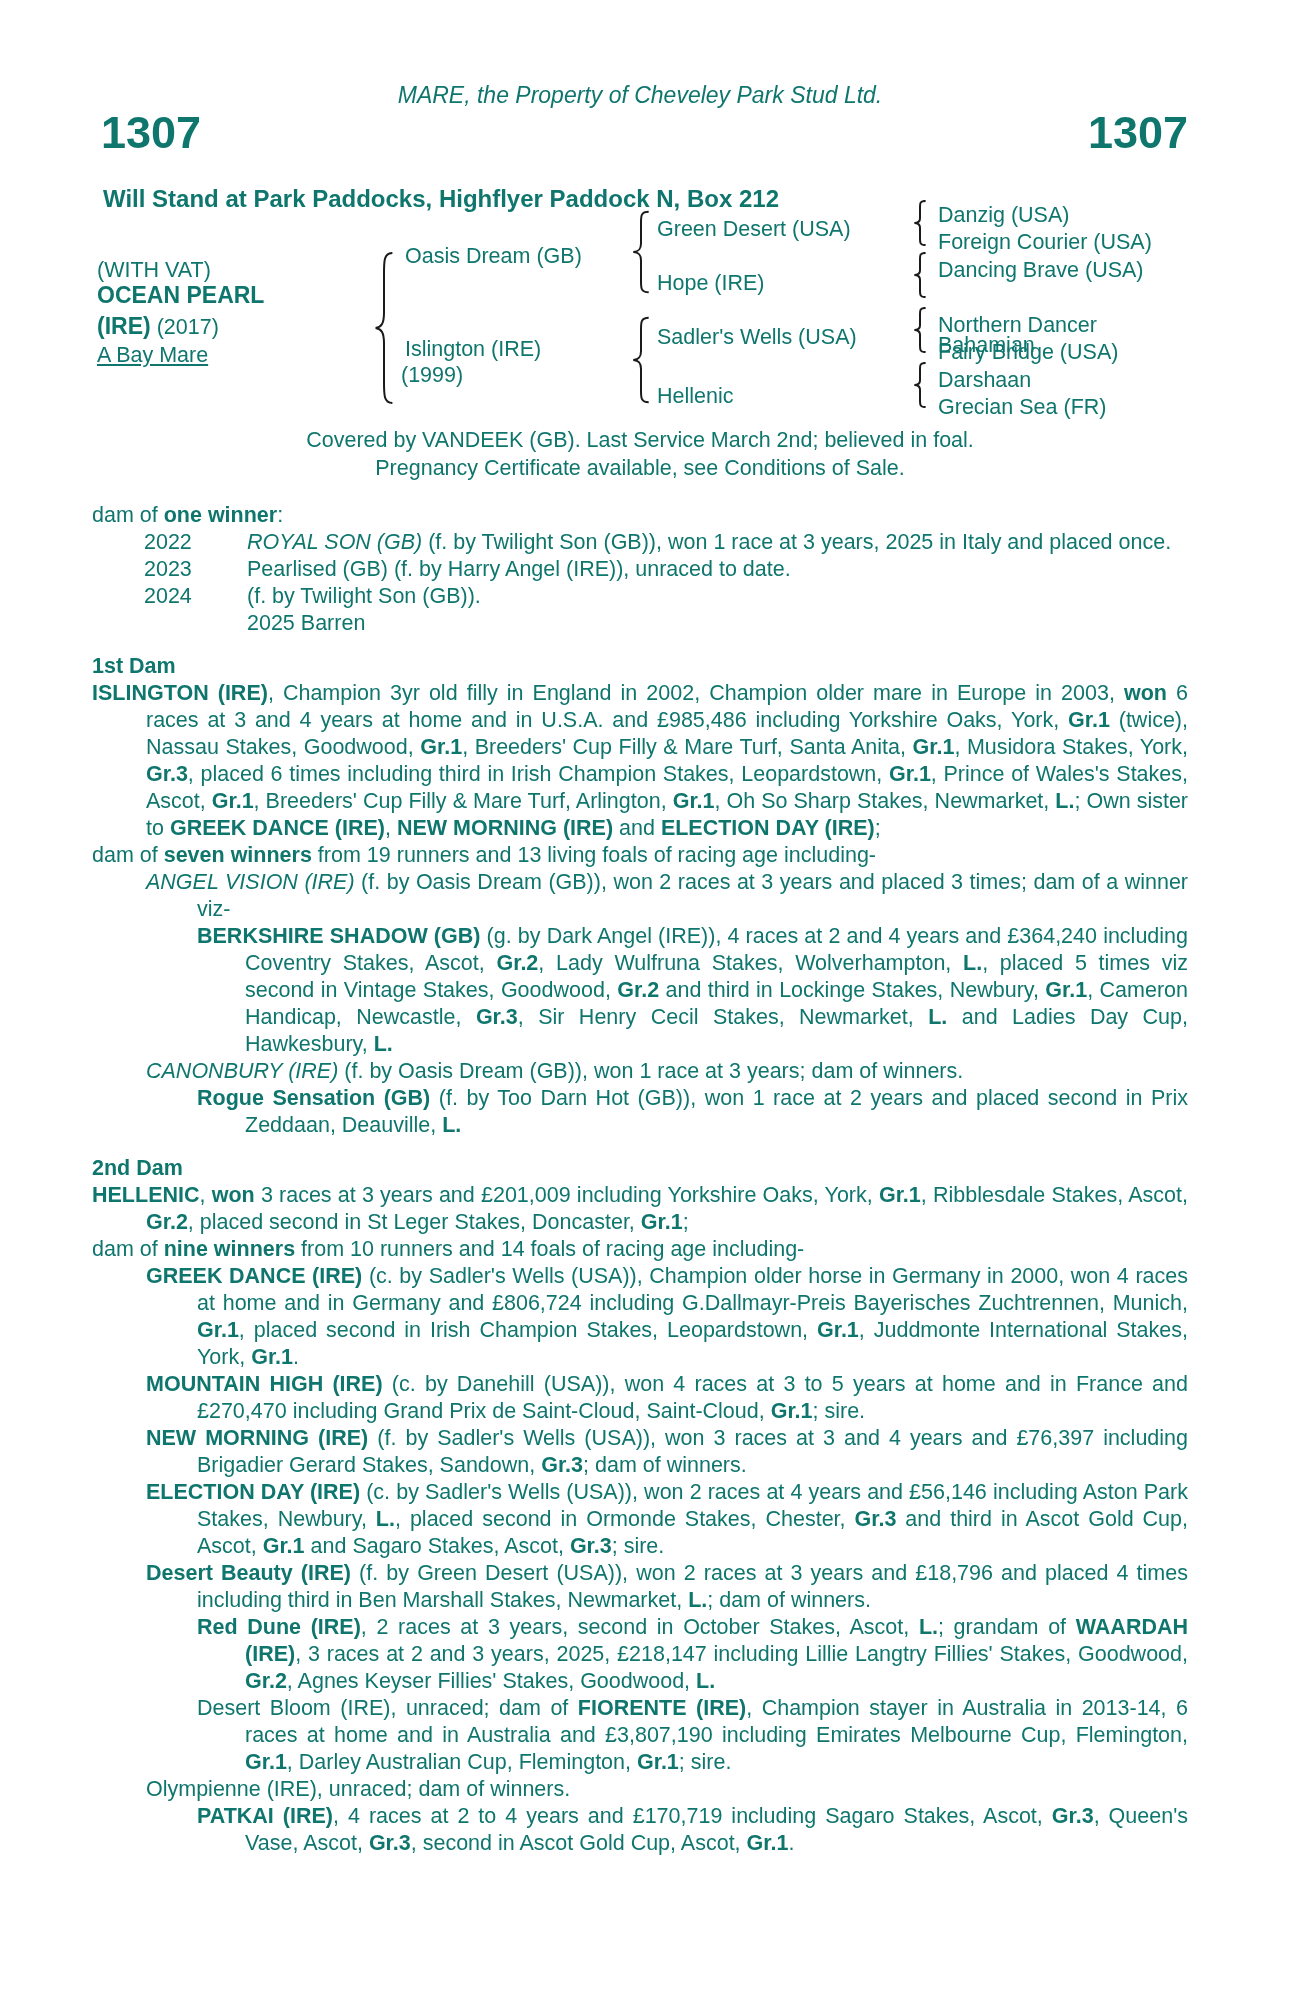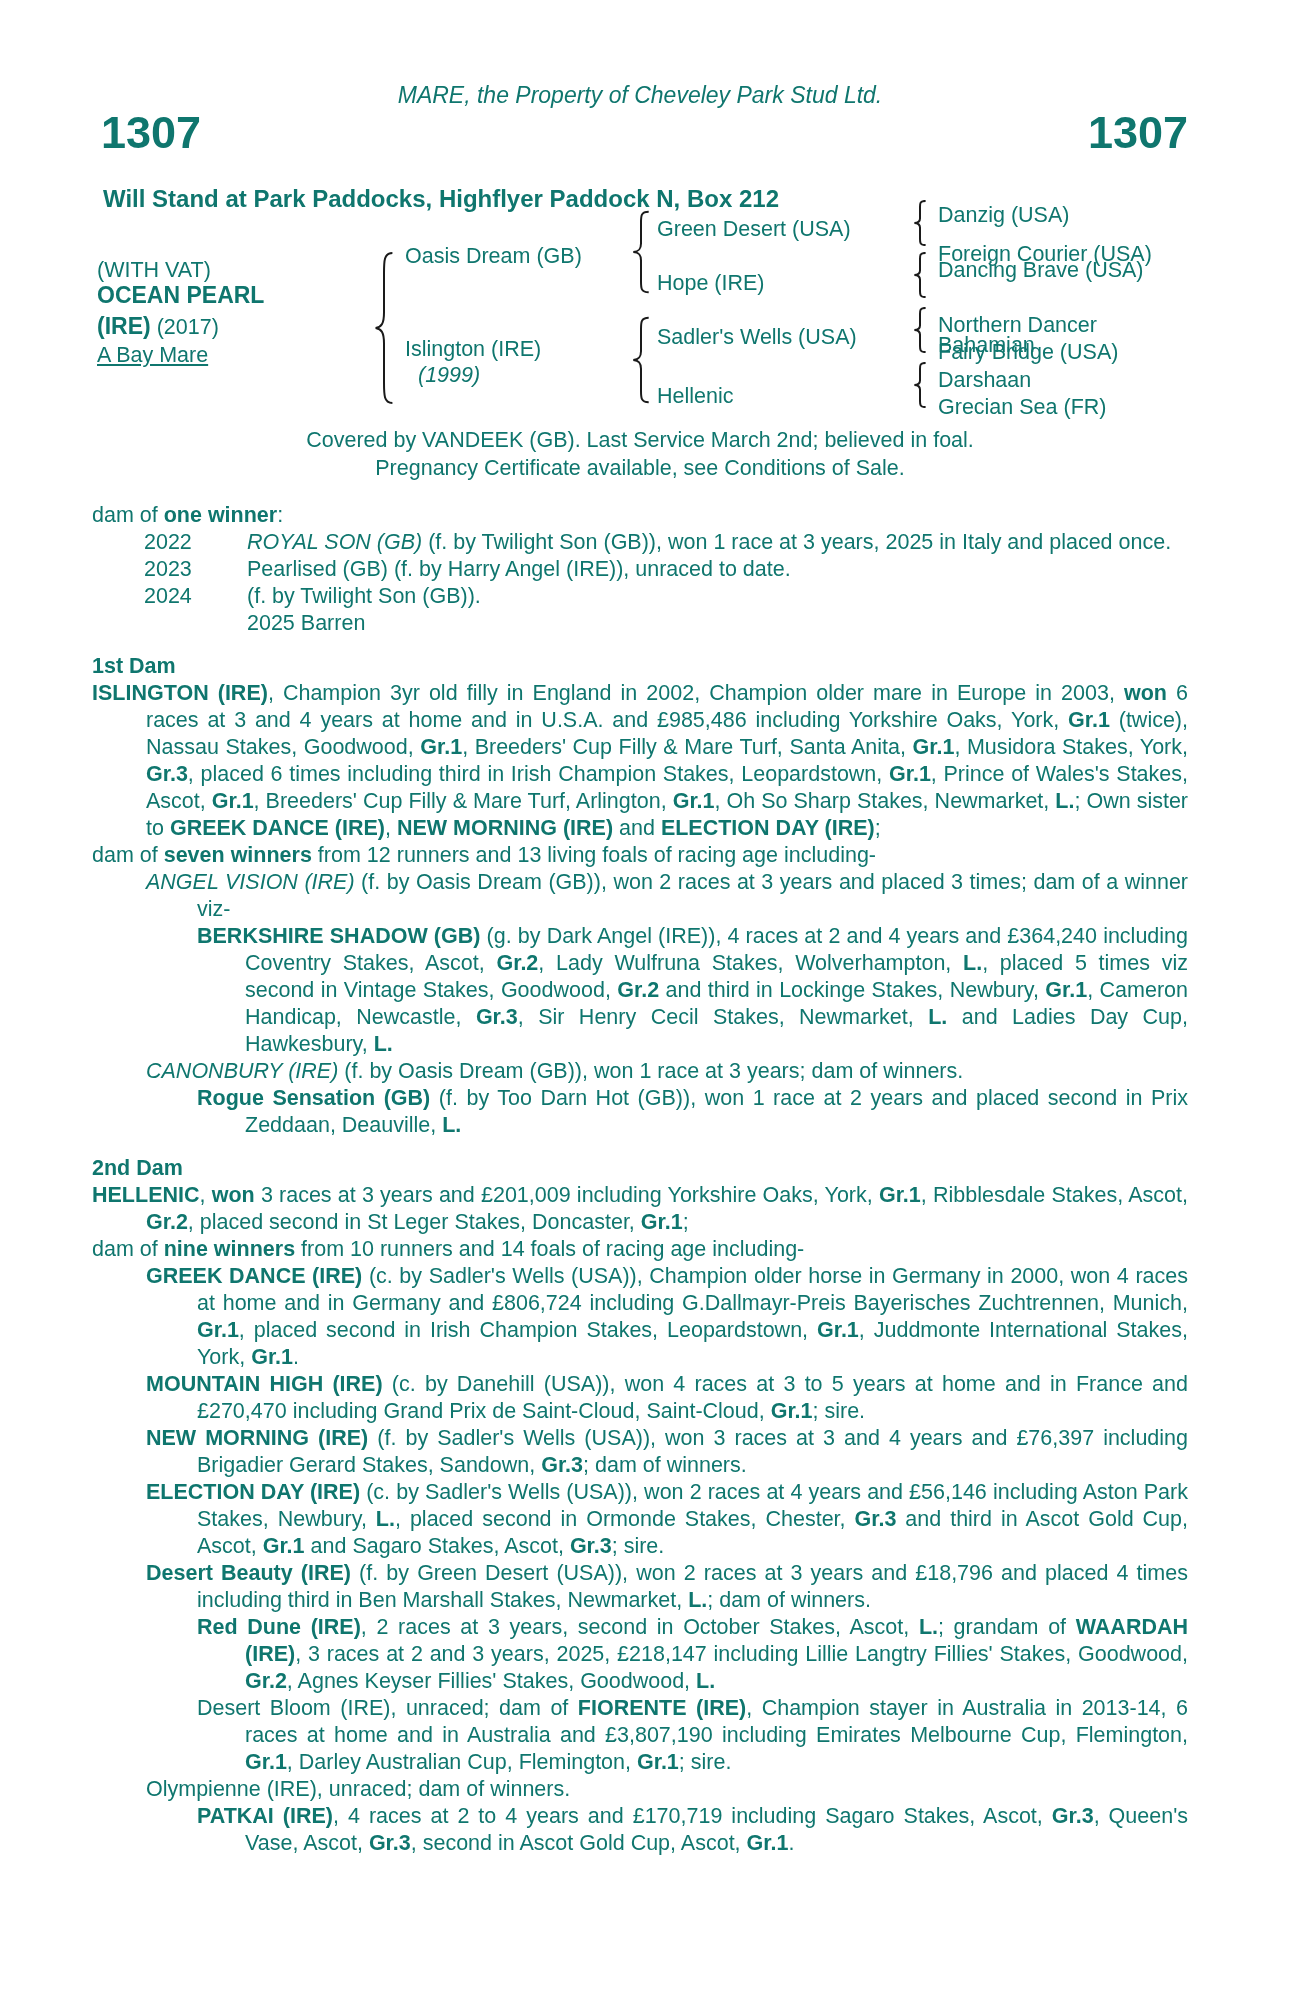--- a/index.html
+++ b/index.html
@@ -25,26 +25,26 @@
   .pedigree{position:absolute;top:190px;left:0;width:1315px;height:240px;}
   .pedigree .ped-item{position:absolute;white-space:nowrap;line-height:24px;}
   .ped-vat{left:97px;top:68px;}
   .ped-name{left:97px;top:93px;font-weight:bold;font-size:23px;}
   .ped-ireyear{left:97px;top:124px;}
   .ped-ireyear .suffix{font-weight:bold;font-size:23px;}
   .ped-ireyear .year{margin-left:6px;}
   .ped-sex{left:97px;top:153px;text-decoration:underline;}
   .ped-sire{left:405px;top:54px;}
   .ped-damname{left:405px;top:147px;}
-  .ped-damyear{left:418px;top:173px;font-style:italic;}
+  .ped-damyear{left:401px;top:173px;}
   .gp-ss{left:657px;top:27px;}
   .gp-sd{left:657px;top:81px;}
   .gp-ds{left:657px;top:135px;}
   .gp-dd{left:657px;top:194px;}
-  .ggp-0{left:938px;top:13px;}  .ggp-1{left:938px;top:52px;}
+  .ggp-0{left:938px;top:13px;}  .ggp-1{left:938px;top:40px;}
   .ggp-2{left:938px;top:68px;}  .ggp-3{left:938px;top:95px;margin-top:48px;}
   .ggp-4{left:938px;top:123px;} .ggp-5{left:938px;top:150px;}
   .ggp-6{left:938px;top:178px;} .ggp-7{left:938px;top:205px;}
   .brace{position:absolute;}
   .brace-g1{left:372px;top:60px;width:24px;height:156px;}
   .brace-sire{left:630px;top:20px;width:22px;height:84px;}
   .brace-dam{left:630px;top:126px;width:22px;height:88px;}
   .brace-t0{left:912px;top:10px;width:16px;height:46px;}
   .brace-t1{left:912px;top:62px;width:16px;height:46px;}
   .brace-t2{left:912px;top:117px;width:16px;height:46px;}
@@ -128,21 +128,21 @@
   </div>
 
   <div class="body-text">
       <div class="para p0"><span>dam of </span><span class="sb">one winner</span><span>:</span></div>
       <div class="produce"><span class="produce-year">2022</span><span class="si">ROYAL SON (GB)</span><span> (f. by Twilight Son (GB)), won 1 race at 3 years, 2025 in Italy and placed once.</span></div>
       <div class="produce"><span class="produce-year">2023</span><span>Pearlised (GB) (f. by Harry Angel (IRE)), unraced to date.</span></div>
       <div class="produce"><span class="produce-year">2024</span><span>(f. by Twilight Son (GB)).</span></div>
       <div class="produce"><span>2025 Barren</span></div>
       <div class="section-heading">1st Dam</div>
       <div class="para p0h"><span class="sb">ISLINGTON (IRE)</span><span>, Champion 3yr old filly in England in 2002, Champion older mare in Europe in 2003, </span><span class="sb">won</span><span> 6 races at 3 and 4 years at home and in U.S.A. and £985,486 including Yorkshire Oaks, York, </span><span class="sb">Gr.1</span><span> (twice), Nassau Stakes, Goodwood, </span><span class="sb">Gr.1</span><span>, Breeders' Cup Filly &amp; Mare Turf, Santa Anita, </span><span class="sb">Gr.1</span><span>, Musidora Stakes, York, </span><span class="sb">Gr.3</span><span>, placed 6 times including third in Irish Champion Stakes, Leopardstown, </span><span class="sb">Gr.1</span><span>, Prince of Wales's Stakes, Ascot, </span><span class="sb">Gr.1</span><span>, Breeders' Cup Filly &amp; Mare Turf, Arlington, </span><span class="sb">Gr.1</span><span>, Oh So Sharp Stakes, Newmarket, </span><span class="sb">L.</span><span>; Own sister to </span><span class="sb">GREEK DANCE (IRE)</span><span>, </span><span class="sb">NEW MORNING (IRE)</span><span> and </span><span class="sb">ELECTION DAY (IRE)</span><span>;</span></div>
-      <div class="para p0"><span>dam of </span><span class="sb">seven winners</span><span> from 12 runners and 13 living foals of racing age including-</span></div>
+      <div class="para p0"><span>dam of </span><span class="sb">seven winners</span><span> from 19 runners and 13 living foals of racing age including-</span></div>
       <div class="para p1h"><span class="si">ANGEL VISION (IRE)</span><span> (f. by Oasis Dream (GB)), won 2 races at 3 years and placed 3 times; dam of a winner viz-</span></div>
       <div class="para p2h"><span class="sb">BERKSHIRE SHADOW (GB)</span><span> (g. by Dark Angel (IRE)), 4 races at 2 and 4 years and £364,240 including Coventry Stakes, Ascot, </span><span class="sb">Gr.2</span><span>, Lady Wulfruna Stakes, Wolverhampton, </span><span class="sb">L.</span><span>, placed 5 times viz second in Vintage Stakes, Goodwood, </span><span class="sb">Gr.2</span><span> and third in Lockinge Stakes, Newbury, </span><span class="sb">Gr.1</span><span>, Cameron Handicap, Newcastle, </span><span class="sb">Gr.3</span><span>, Sir Henry Cecil Stakes, Newmarket, </span><span class="sb">L.</span><span> and Ladies Day Cup, Hawkesbury, </span><span class="sb">L.</span></div>
       <div class="para p1h"><span class="si">CANONBURY (IRE)</span><span> (f. by Oasis Dream (GB)), won 1 race at 3 years; dam of winners.</span></div>
       <div class="para p2h"><span class="sb">Rogue Sensation (GB)</span><span> (f. by Too Darn Hot (GB)), won 1 race at 2 years and placed second in Prix Zeddaan, Deauville, </span><span class="sb">L.</span></div>
       <div class="section-heading">2nd Dam</div>
       <div class="para p0h"><span class="sb">HELLENIC</span><span>, </span><span class="sb">won</span><span> 3 races at 3 years and £201,009 including Yorkshire Oaks, York, </span><span class="sb">Gr.1</span><span>, Ribblesdale Stakes, Ascot, </span><span class="sb">Gr.2</span><span>, placed second in St Leger Stakes, Doncaster, </span><span class="sb">Gr.1</span><span>;</span></div>
       <div class="para p0"><span>dam of </span><span class="sb">nine winners</span><span> from 10 runners and 14 foals of racing age including-</span></div>
       <div class="para p1h"><span class="sb">GREEK DANCE (IRE)</span><span> (c. by Sadler's Wells (USA)), Champion older horse in Germany in 2000, won 4 races at home and in Germany and £806,724 including G.Dallmayr-Preis Bayerisches Zuchtrennen, Munich, </span><span class="sb">Gr.1</span><span>, placed second in Irish Champion Stakes, Leopardstown, </span><span class="sb">Gr.1</span><span>, Juddmonte International Stakes, York, </span><span class="sb">Gr.1</span><span>.</span></div>
       <div class="para p1h"><span class="sb">MOUNTAIN HIGH (IRE)</span><span> (c. by Danehill (USA)), won 4 races at 3 to 5 years at home and in France and £270,470 including Grand Prix de Saint-Cloud, Saint-Cloud, </span><span class="sb">Gr.1</span><span>; sire.</span></div>
       <div class="para p1h"><span class="sb">NEW MORNING (IRE)</span><span> (f. by Sadler's Wells (USA)), won 3 races at 3 and 4 years and £76,397 including Brigadier Gerard Stakes, Sandown, </span><span class="sb">Gr.3</span><span>; dam of winners.</span></div>

